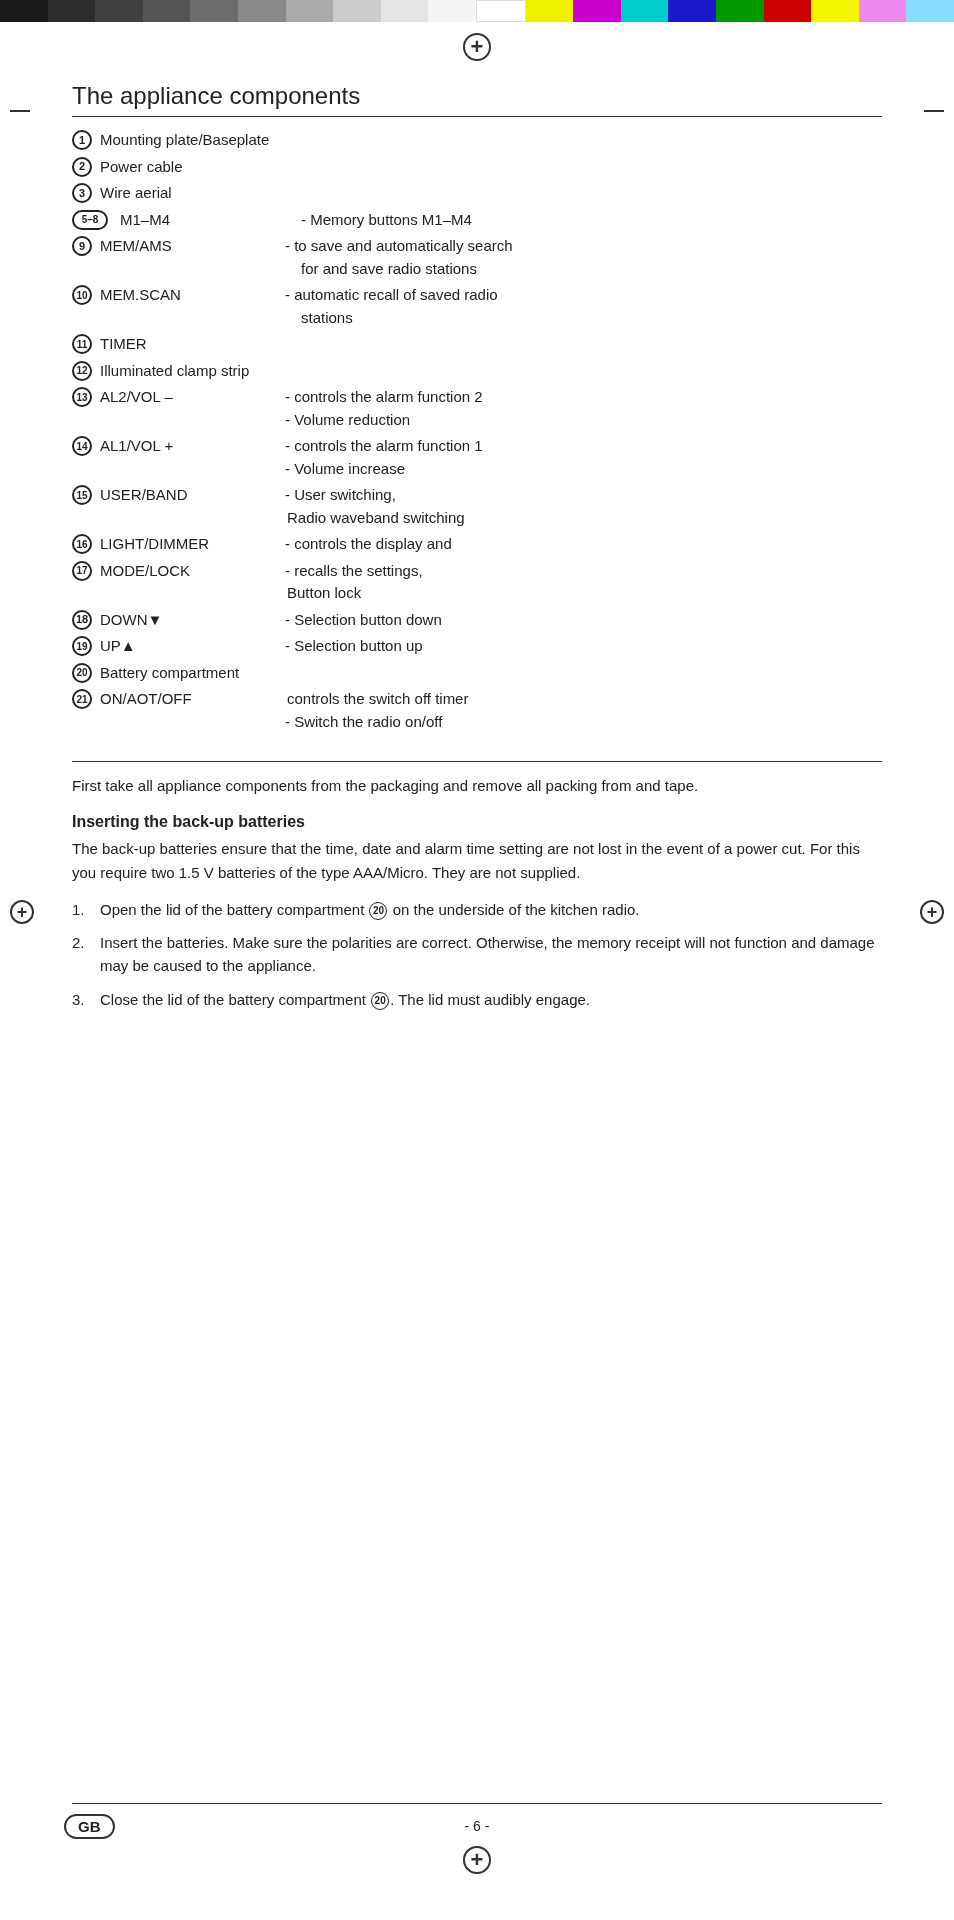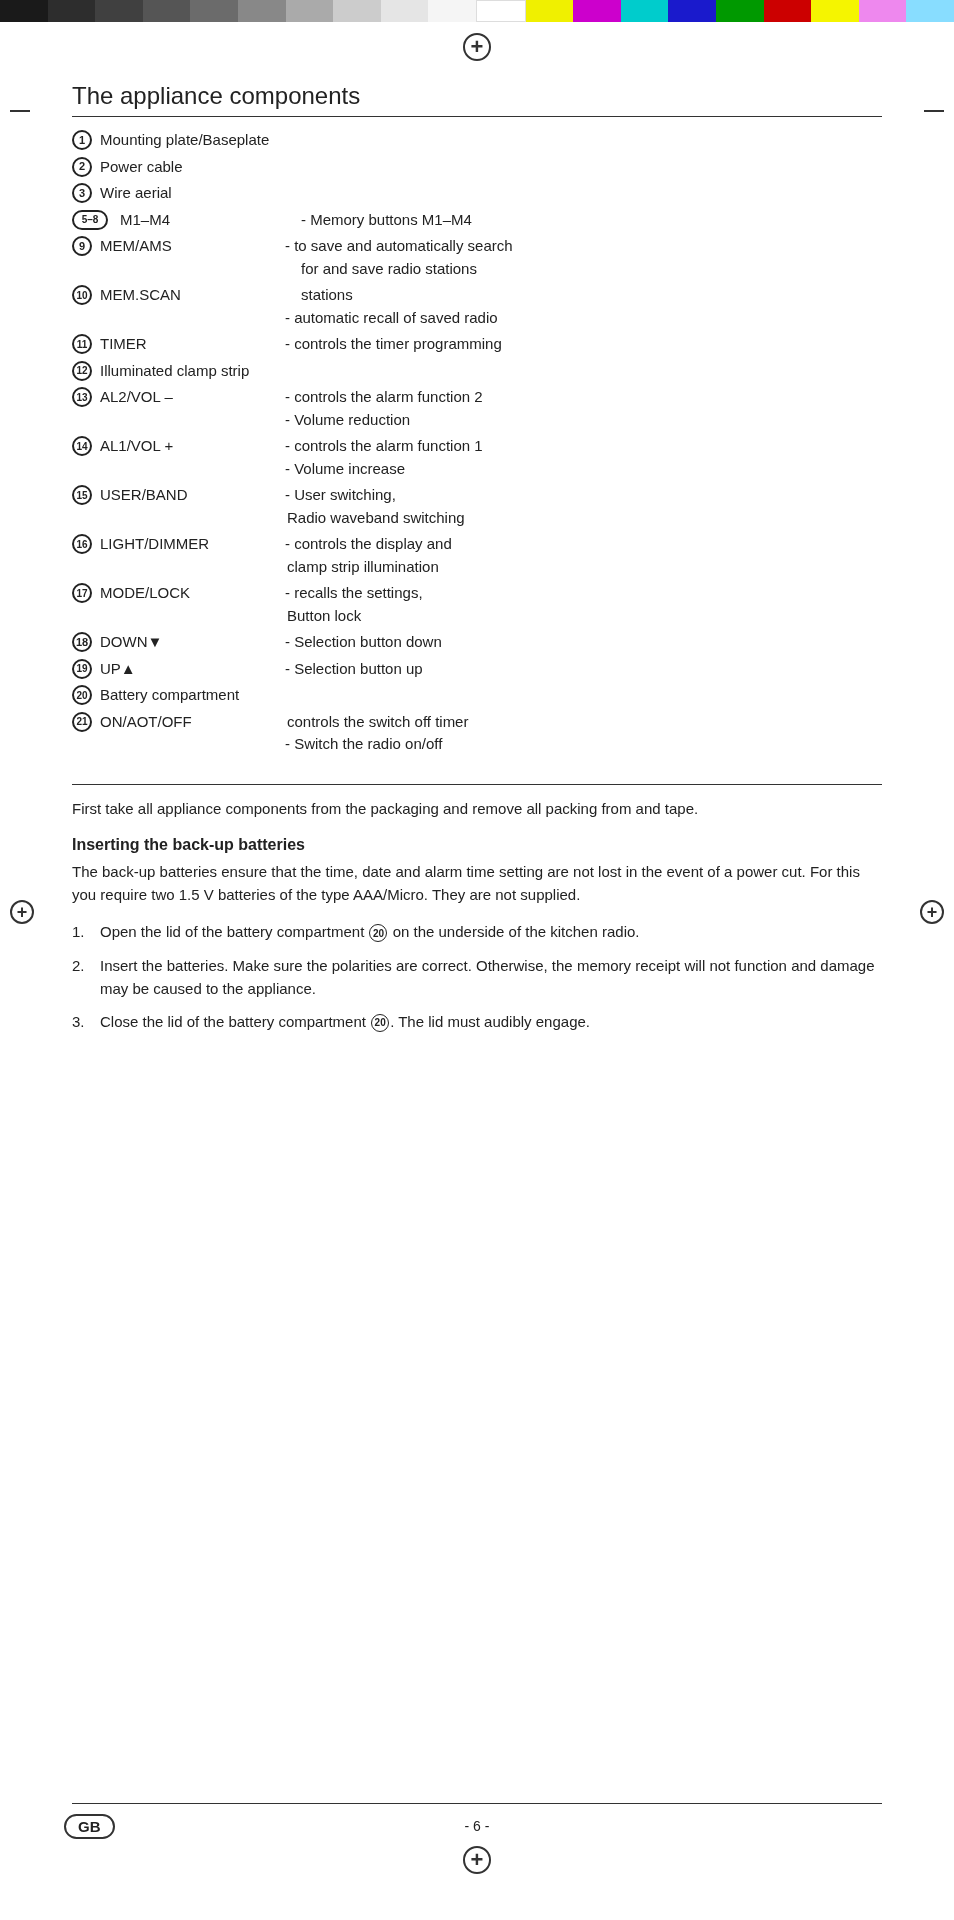--- a/index.html
+++ b/index.html
@@ -352,29 +352,28 @@
       <span class="item-desc item-desc-block">
         <span>- to save and automatically search</span>
         <span style="padding-left:16px;">for and save radio stations</span>
       </span>
     </li>
 
     <li class="component-item multiline">
       <span class="num-circle" style="font-size:10px;">10</span>
       <span class="item-label">MEM.SCAN</span>
       <span class="item-desc item-desc-block">
+        <span>- automatic recall of saved radio</span>
         <span style="padding-left:16px;">stations</span>
-        <span>- automatic recall of saved radio</span>
       </span>
     </li>
 
     <li class="component-item">
       <span class="num-circle" style="font-size:10px;">11</span>
       <span class="item-label">TIMER</span>
-      <span class="item-desc">- controls the timer programming</span>
     </li>
 
     <li class="component-item">
       <span class="num-circle" style="font-size:10px;">12</span>
       <span class="item-label">Illuminated clamp strip</span>
     </li>
 
     <li class="component-item multiline">
       <span class="num-circle" style="font-size:10px;">13</span>
       <span class="item-label">AL2/VOL –</span>
@@ -400,21 +399,20 @@
         <span>- User switching,</span>
         <span style="padding-left:2px;">Radio waveband switching</span>
       </span>
     </li>
 
     <li class="component-item multiline">
       <span class="num-circle" style="font-size:10px;">16</span>
       <span class="item-label">LIGHT/DIMMER</span>
       <span class="item-desc item-desc-block">
         <span>- controls the display and</span>
-        <span style="padding-left:2px;">clamp strip illumination</span>
       </span>
     </li>
 
     <li class="component-item multiline">
       <span class="num-circle" style="font-size:10px;">17</span>
       <span class="item-label">MODE/LOCK</span>
       <span class="item-desc item-desc-block">
         <span>- recalls the settings,</span>
         <span style="padding-left:2px;">Button lock</span>
       </span>

